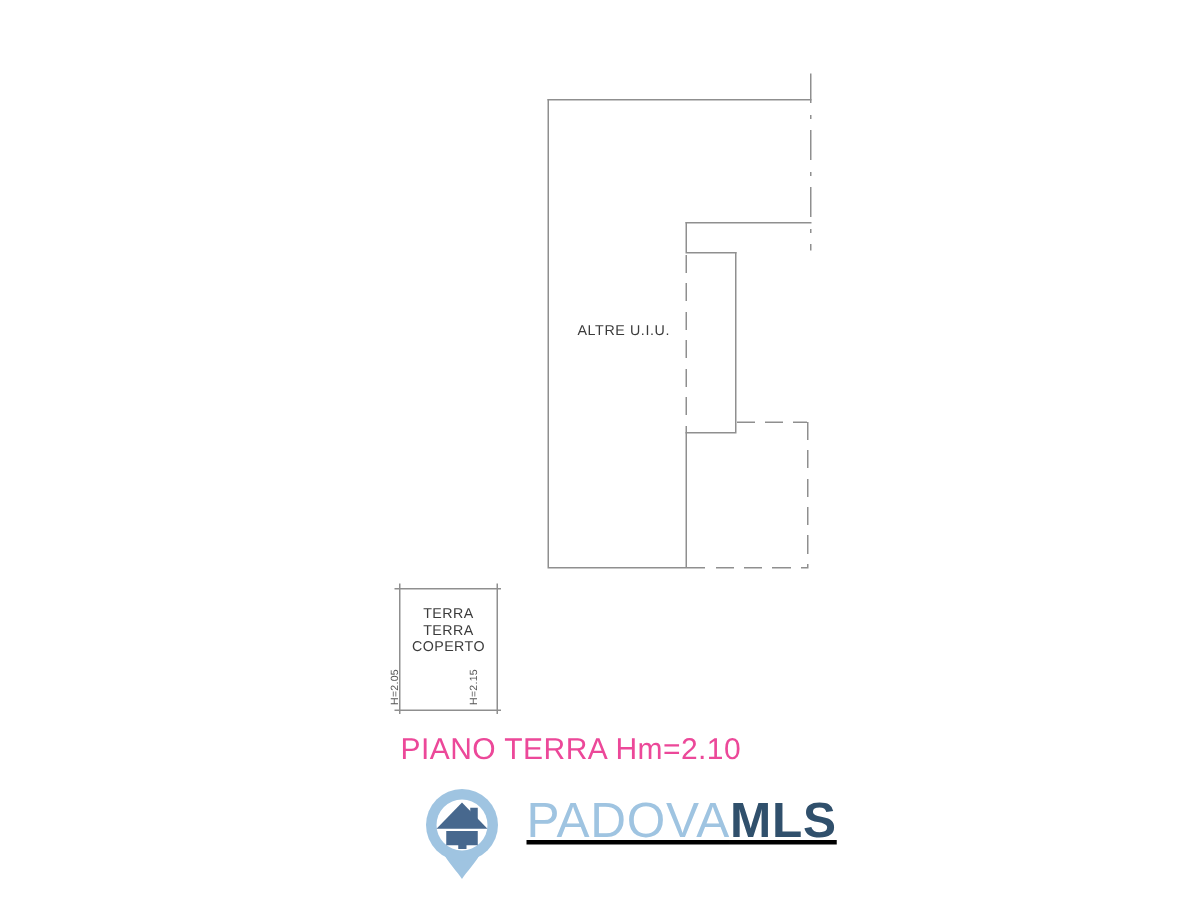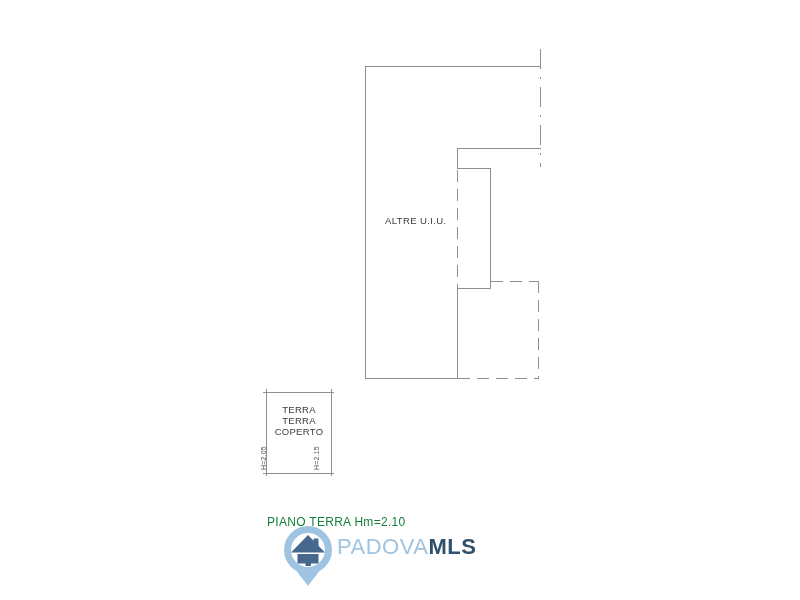--- a/index.html
+++ b/index.html
@@ -26,28 +26,29 @@
   .carport-label{
     position:absolute;color:#3b3b3b;text-align:center;
     font-size:9.5px;line-height:11px;letter-spacing:0.3px;
   }
   .vtext{
     position:absolute;color:#555555;font-size:7px;letter-spacing:0.2px;
     white-space:nowrap;transform:rotate(-90deg);transform-origin:left bottom;
     line-height:8px;
   }
   .caption{
-    position:absolute;color:#15803d;
-    font-size:12px;letter-spacing:0.3px;white-space:nowrap;margin-top:26px;
+    position:absolute;color:#ec4899;
+    font-size:20px;letter-spacing:0.3px;white-space:nowrap;
   }
   
   .logo-text{
-    position:absolute;left:337px;top:530px;
-    font-size:22px;line-height:33px;white-space:nowrap;
+    position:absolute;left:351px;top:530px;
+    font-size:33px;line-height:33px;white-space:nowrap;
     letter-spacing:0.5px;
+    text-decoration:underline;
   }
   .logo-light{color:#9fc4e1;font-weight:400;}
   .logo-bold{color:#30506c;font-weight:700;}
 </style>
 </head>
 <body>
 
 <div id="canvas">
 
   <div class="ln" style="left:365px;top:66px;width:176px;height:1px;"></div>

